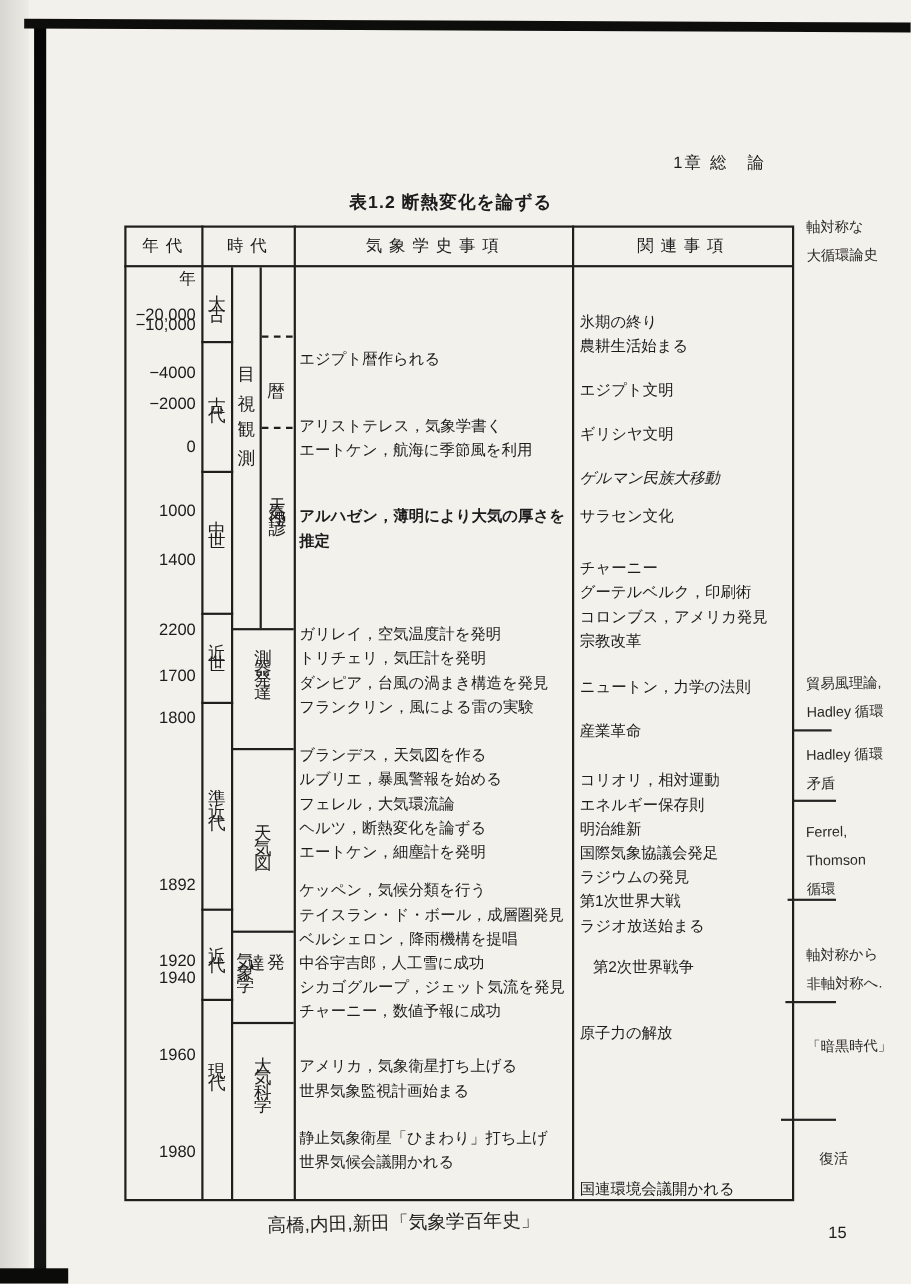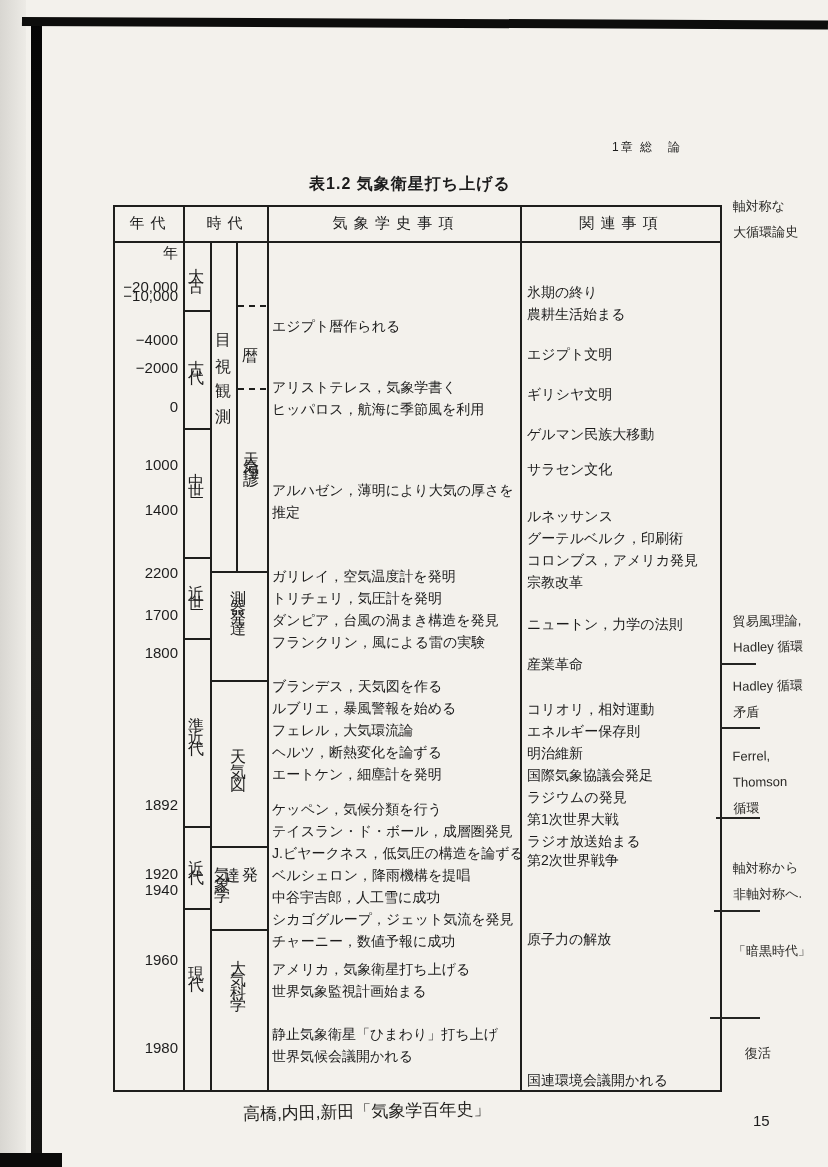--- a/index.html
+++ b/index.html
@@ -35,22 +35,22 @@
   .title-t{font-weight:600;letter-spacing:1px;font-size:16px;text-align:center;}
 </style>
 </head>
 <body>
 
 <div class="abs edge-strip"></div>
 <div class="abs spine-bar"></div>
 <div class="abs top-bar"></div>
 <div class="abs bottom-streak"></div>
 
-<div class="abs" style="left:612px;top:139px;font-size:12px;letter-spacing:2px;">1章 総　論</div>
-<div class="abs title-t" style="left:250px;top:174px;width:320px;">表1.2 気象衛星打ち上げる</div>
+<div class="abs" style="left:612px;top:139px;font-size:15px;letter-spacing:2px;">1章 総　論</div>
+<div class="abs title-t" style="left:250px;top:174px;width:320px;">表1.2 断熱変化を論ずる</div>
 
 <div class="abs frame"></div>
 <div class="abs hl" style="left:113px;top:241px;width:607px;"></div>
 <div class="abs vl" style="left:183px;top:205px;height:885px;"></div>
 <div class="abs vl" style="left:210px;top:243px;height:847px;"></div>
 <div class="abs vl" style="left:236px;top:243px;height:328px;"></div>
 <div class="abs vl" style="left:267px;top:205px;height:885px;"></div>
 <div class="abs vl" style="left:520px;top:205px;height:885px;"></div>
 
 <div class="abs hl" style="left:183px;top:310px;width:29px;"></div>
@@ -111,42 +111,41 @@
 <div class="abs vtext" style="left:229px;top:737px;height:78px;letter-spacing:14px;">天気図</div>
 <div class="abs vtext" style="left:213px;top:854px;height:70px;letter-spacing:10px;">気象学</div>
 <div class="abs vtext" style="left:241px;top:854px;height:70px;letter-spacing:36px;">発達</div>
 <div class="abs vtext" style="left:229px;top:947px;height:102px;letter-spacing:12px;">大気科学</div>
 
 <div class="abs evt" style="top:315px;">
   <div>エジプト暦作られる</div>
 </div>
 <div class="abs evt" style="top:376px;">
   <div>アリストテレス，気象学書く</div>
-  <div>ヒッパロス，航海に季節風を利用</div>
-</div>
-<div class="abs evt" style="top:479px;">
+  <div>エートケン，航海に季節風を利用</div>
+</div>
+<div class="abs evt" style="top:458px;font-weight:bold;">
   <div class="wrap">アルハゼン，薄明により大気の厚さを推定</div>
 </div>
 <div class="abs evt" style="top:565px;">
   <div>ガリレイ，空気温度計を発明</div>
   <div>トリチェリ，気圧計を発明</div>
   <div>ダンピア，台風の渦まき構造を発見</div>
   <div>フランクリン，風による雷の実験</div>
 </div>
 <div class="abs evt" style="top:675px;">
   <div>ブランデス，天気図を作る</div>
   <div>ルブリエ，暴風警報を始める</div>
   <div>フェレル，大気環流論</div>
   <div>ヘルツ，断熱変化を論ずる</div>
   <div>エートケン，細塵計を発明</div>
 </div>
 <div class="abs evt" style="top:798px;">
   <div>ケッペン，気候分類を行う</div>
   <div>テイスラン・ド・ボール，成層圏発見</div>
-  <div>J.ビヤークネス，低気圧の構造を論ずる</div>
   <div>ベルシェロン，降雨機構を提唱</div>
   <div>中谷宇吉郎，人工雪に成功</div>
   <div>シカゴグループ，ジェット気流を発見</div>
   <div>チャーニー，数値予報に成功</div>
 </div>
 <div class="abs evt" style="top:958px;">
   <div>アメリカ，気象衛星打ち上げる</div>
   <div>世界気象監視計画始まる</div>
 </div>
 <div class="abs evt" style="top:1023px;">
@@ -157,48 +156,48 @@
 <div class="abs rel" style="top:281px;">
   <div>氷期の終り</div>
   <div>農耕生活始まる</div>
 </div>
 <div class="abs rel" style="top:343px;">
   <div>エジプト文明</div>
 </div>
 <div class="abs rel" style="top:383px;">
   <div>ギリシヤ文明</div>
 </div>
-<div class="abs rel" style="top:423px;">
+<div class="abs rel" style="top:423px;font-style:italic;">
   <div>ゲルマン民族大移動</div>
 </div>
 <div class="abs rel" style="top:458px;">
   <div>サラセン文化</div>
 </div>
 <div class="abs rel" style="top:505px;">
-  <div>ルネッサンス</div>
+  <div>チャーニー</div>
   <div>グーテルベルク，印刷術</div>
   <div>コロンブス，アメリカ発見</div>
   <div>宗教改革</div>
 </div>
 <div class="abs rel" style="top:613px;">
   <div>ニュートン，力学の法則</div>
 </div>
 <div class="abs rel" style="top:653px;">
   <div>産業革命</div>
 </div>
 <div class="abs rel" style="top:698px;">
   <div>コリオリ，相対運動</div>
   <div>エネルギー保存則</div>
   <div>明治維新</div>
   <div>国際気象協議会発足</div>
   <div>ラジウムの発見</div>
   <div>第1次世界大戦</div>
   <div>ラジオ放送始まる</div>
 </div>
-<div class="abs rel" style="top:849px;">
+<div class="abs rel" style="top:868px;margin-left:12px;">
   <div>第2次世界戦争</div>
 </div>
 <div class="abs rel" style="top:928px;">
   <div>原子力の解放</div>
 </div>
 <div class="abs rel" style="top:1069px;">
   <div>国連環境会議開かれる</div>
 </div>
 
 <div class="abs note" style="top:193px;">

